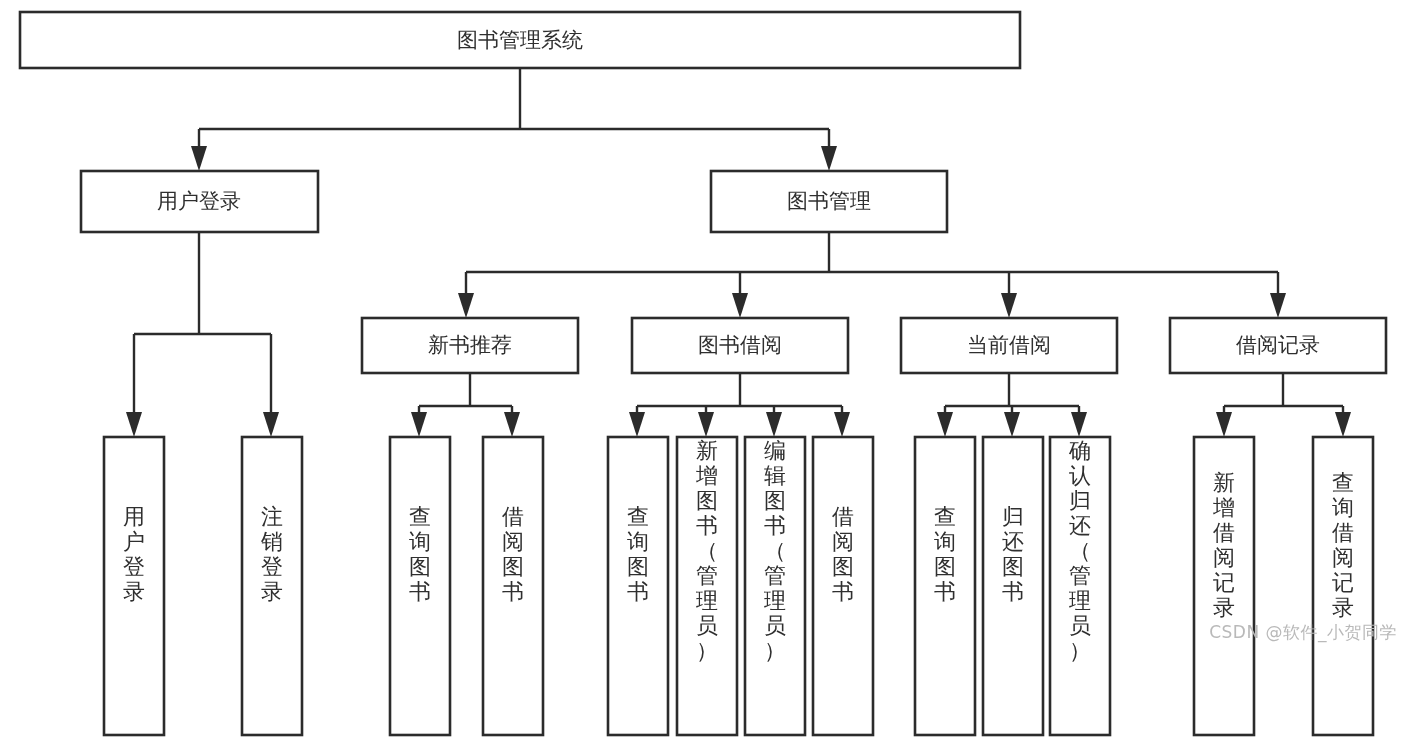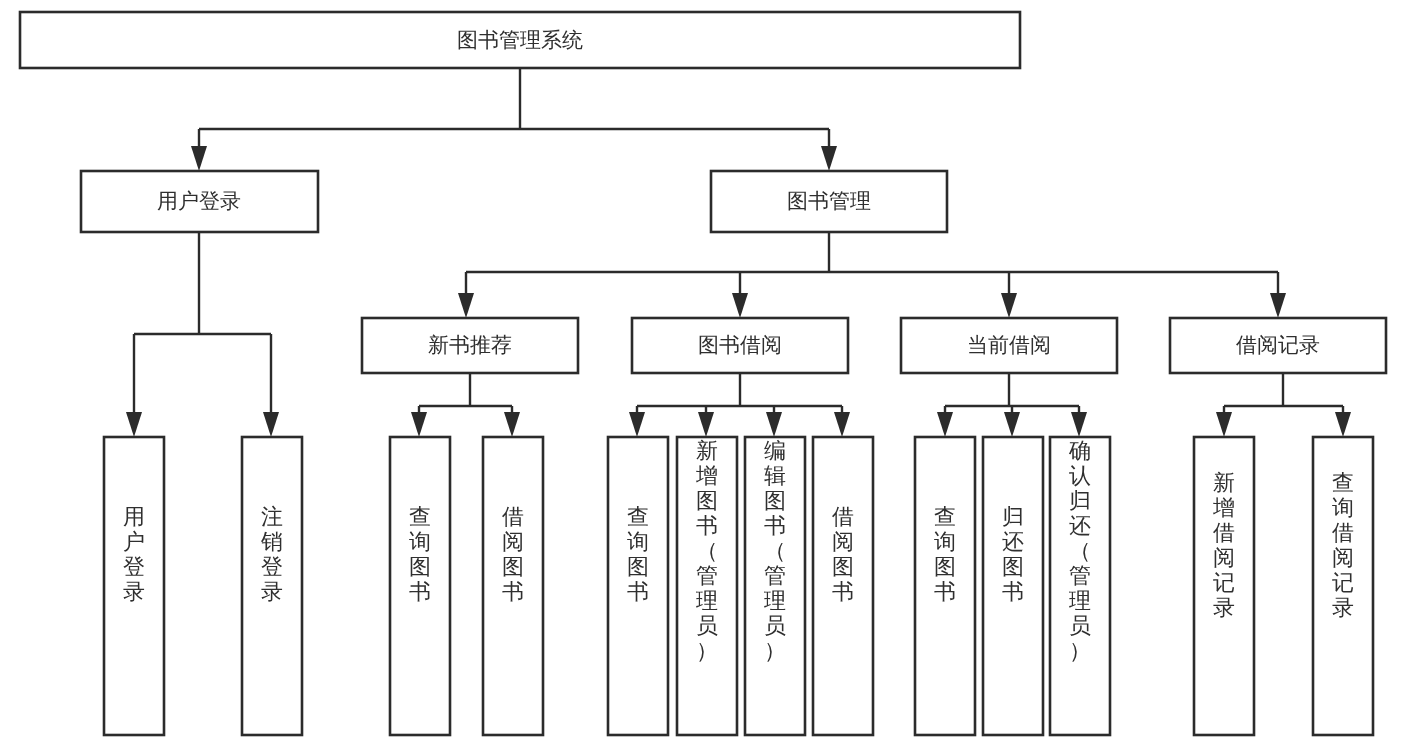--- a/index.html
+++ b/index.html
@@ -246,14 +246,15 @@
       <text class="node-label-v vtext" x="1224" y="490"><tspan x="1224" y="490">新</tspan><tspan x="1224" y="515">增</tspan><tspan x="1224" y="540">借</tspan><tspan x="1224" y="565">阅</tspan><tspan x="1224" y="590">记</tspan><tspan x="1224" y="615">录</tspan></text>
     </g>
 
     <g>
       <rect class="node-box" x="1313" y="437" width="60" height="298"></rect>
       <text class="node-label-v vtext" x="1343" y="490"><tspan x="1343" y="490">查</tspan><tspan x="1343" y="515">询</tspan><tspan x="1343" y="540">借</tspan><tspan x="1343" y="565">阅</tspan><tspan x="1343" y="590">记</tspan><tspan x="1343" y="615">录</tspan></text>
     </g>
 
   </svg>
 
+  <div class="watermark">CSDN @软件_小贺同学</div>
 
 </div>
 
 </body></html>

